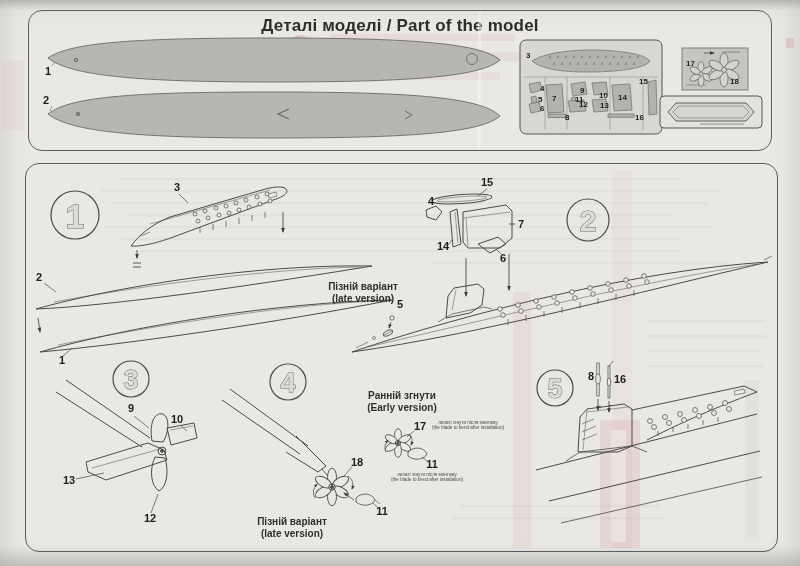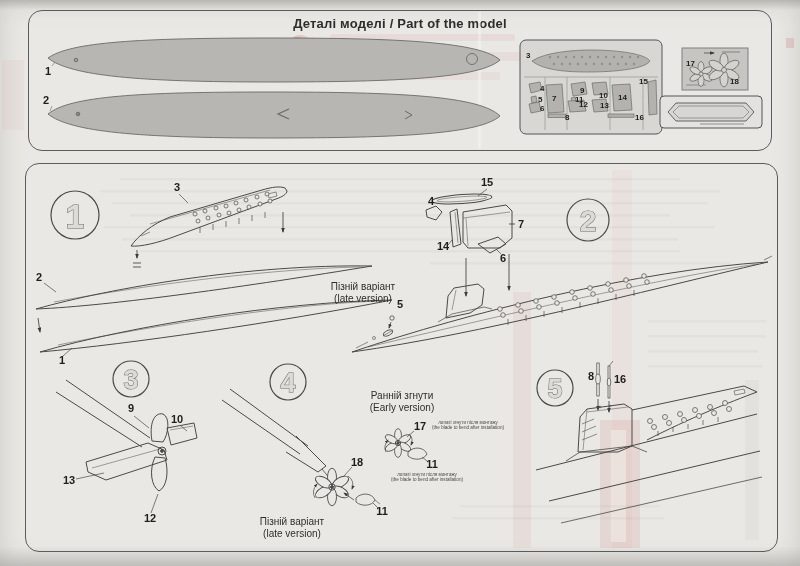--- a/index.html
+++ b/index.html
@@ -4,23 +4,23 @@
 <style>
   html,body{margin:0;padding:0;}
   body{font-family:"Liberation Sans","DejaVu Sans",sans-serif;}
   .sheet{position:relative;width:800px;height:566px;overflow:hidden;
     background:linear-gradient(180deg,#c3c2be 0px,#e9e8e4 10px,#e9e8e4 546px,#cbcac6 566px);
     box-shadow:inset 0 0 26px rgba(96,96,92,.22);}
   .panel{position:absolute;border:1.3px solid #5c5c5e;border-radius:14px;background:transparent;}
   .panel.top{left:28px;top:10px;width:742px;height:139px;}
   .panel.main{left:25px;top:163px;width:751px;height:387px;}
   .title{position:absolute;left:0;top:16px;width:800px;text-align:center;
-    font-size:13px;font-weight:bold;color:#2d2d2b;letter-spacing:.2px;}
+    font-size:17px;font-weight:bold;color:#2d2d2b;letter-spacing:.2px;}
   .art{position:absolute;left:0;top:0;width:800px;height:566px;}
-  .caption{position:absolute;text-align:center;font-size:10px;font-weight:normal;
+  .caption{position:absolute;text-align:center;font-size:10px;font-weight:bold;
     color:#2e2e2c;line-height:11.5px;}
   .note{position:absolute;text-align:center;font-size:4.6px;line-height:5.4px;color:#4a4a48;}
   svg text{font-family:"Liberation Sans","DejaVu Sans",sans-serif;fill:#1e1e1c;}
   svg .n{font-size:11px;font-weight:bold;}
   svg .ns{font-size:8px;font-weight:bold;}
   svg .stepnum{fill:#dcdbd7;stroke:#6a6a68;stroke-width:1;font-weight:bold;paint-order:stroke;}
 </style>
 </head>
 <body>
 

